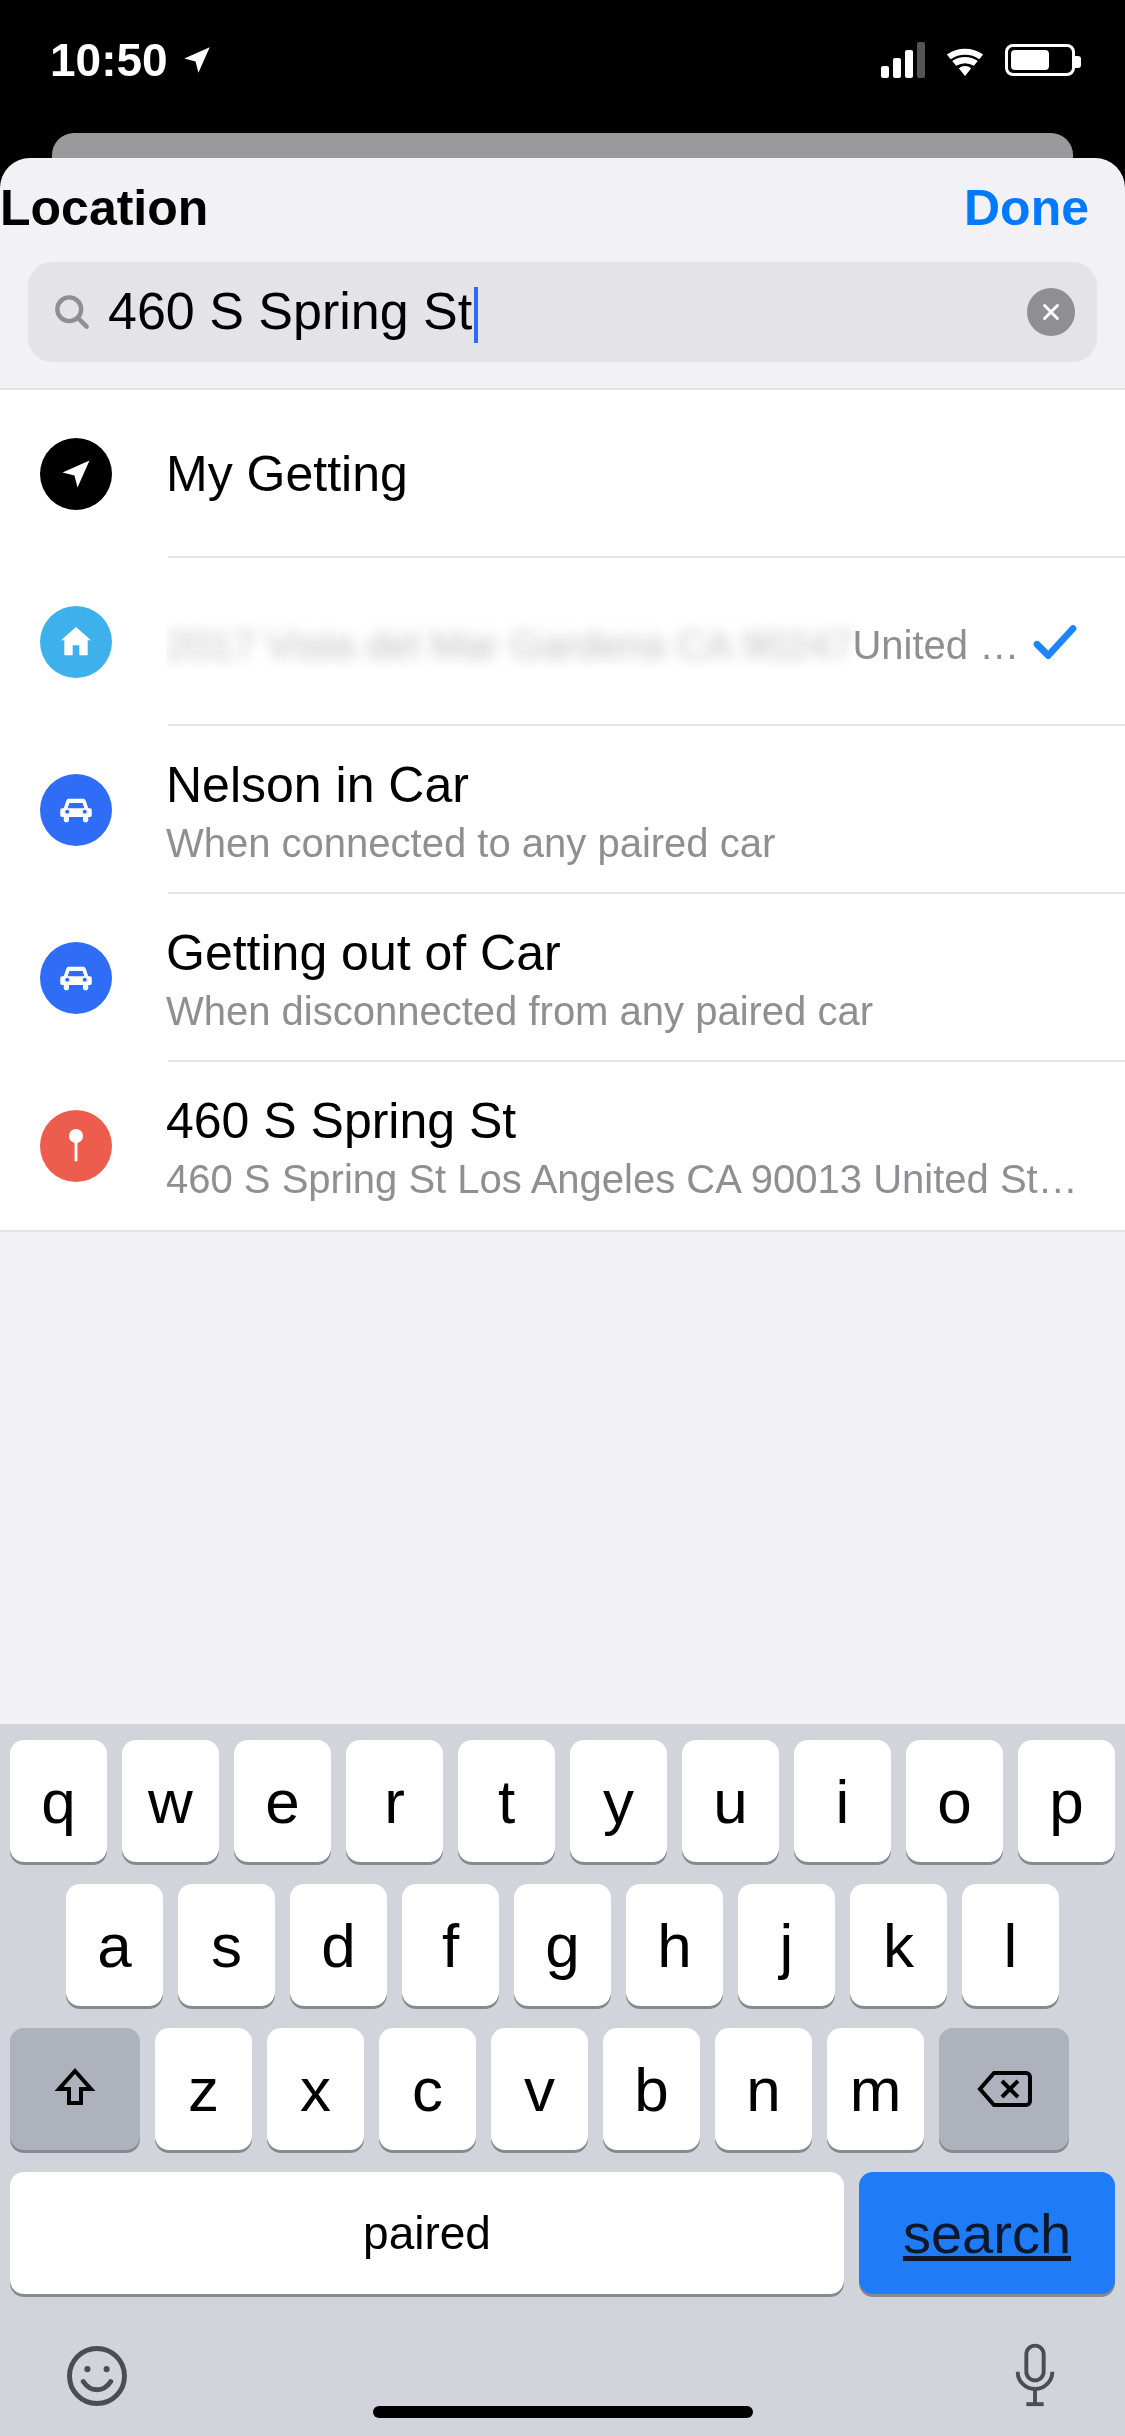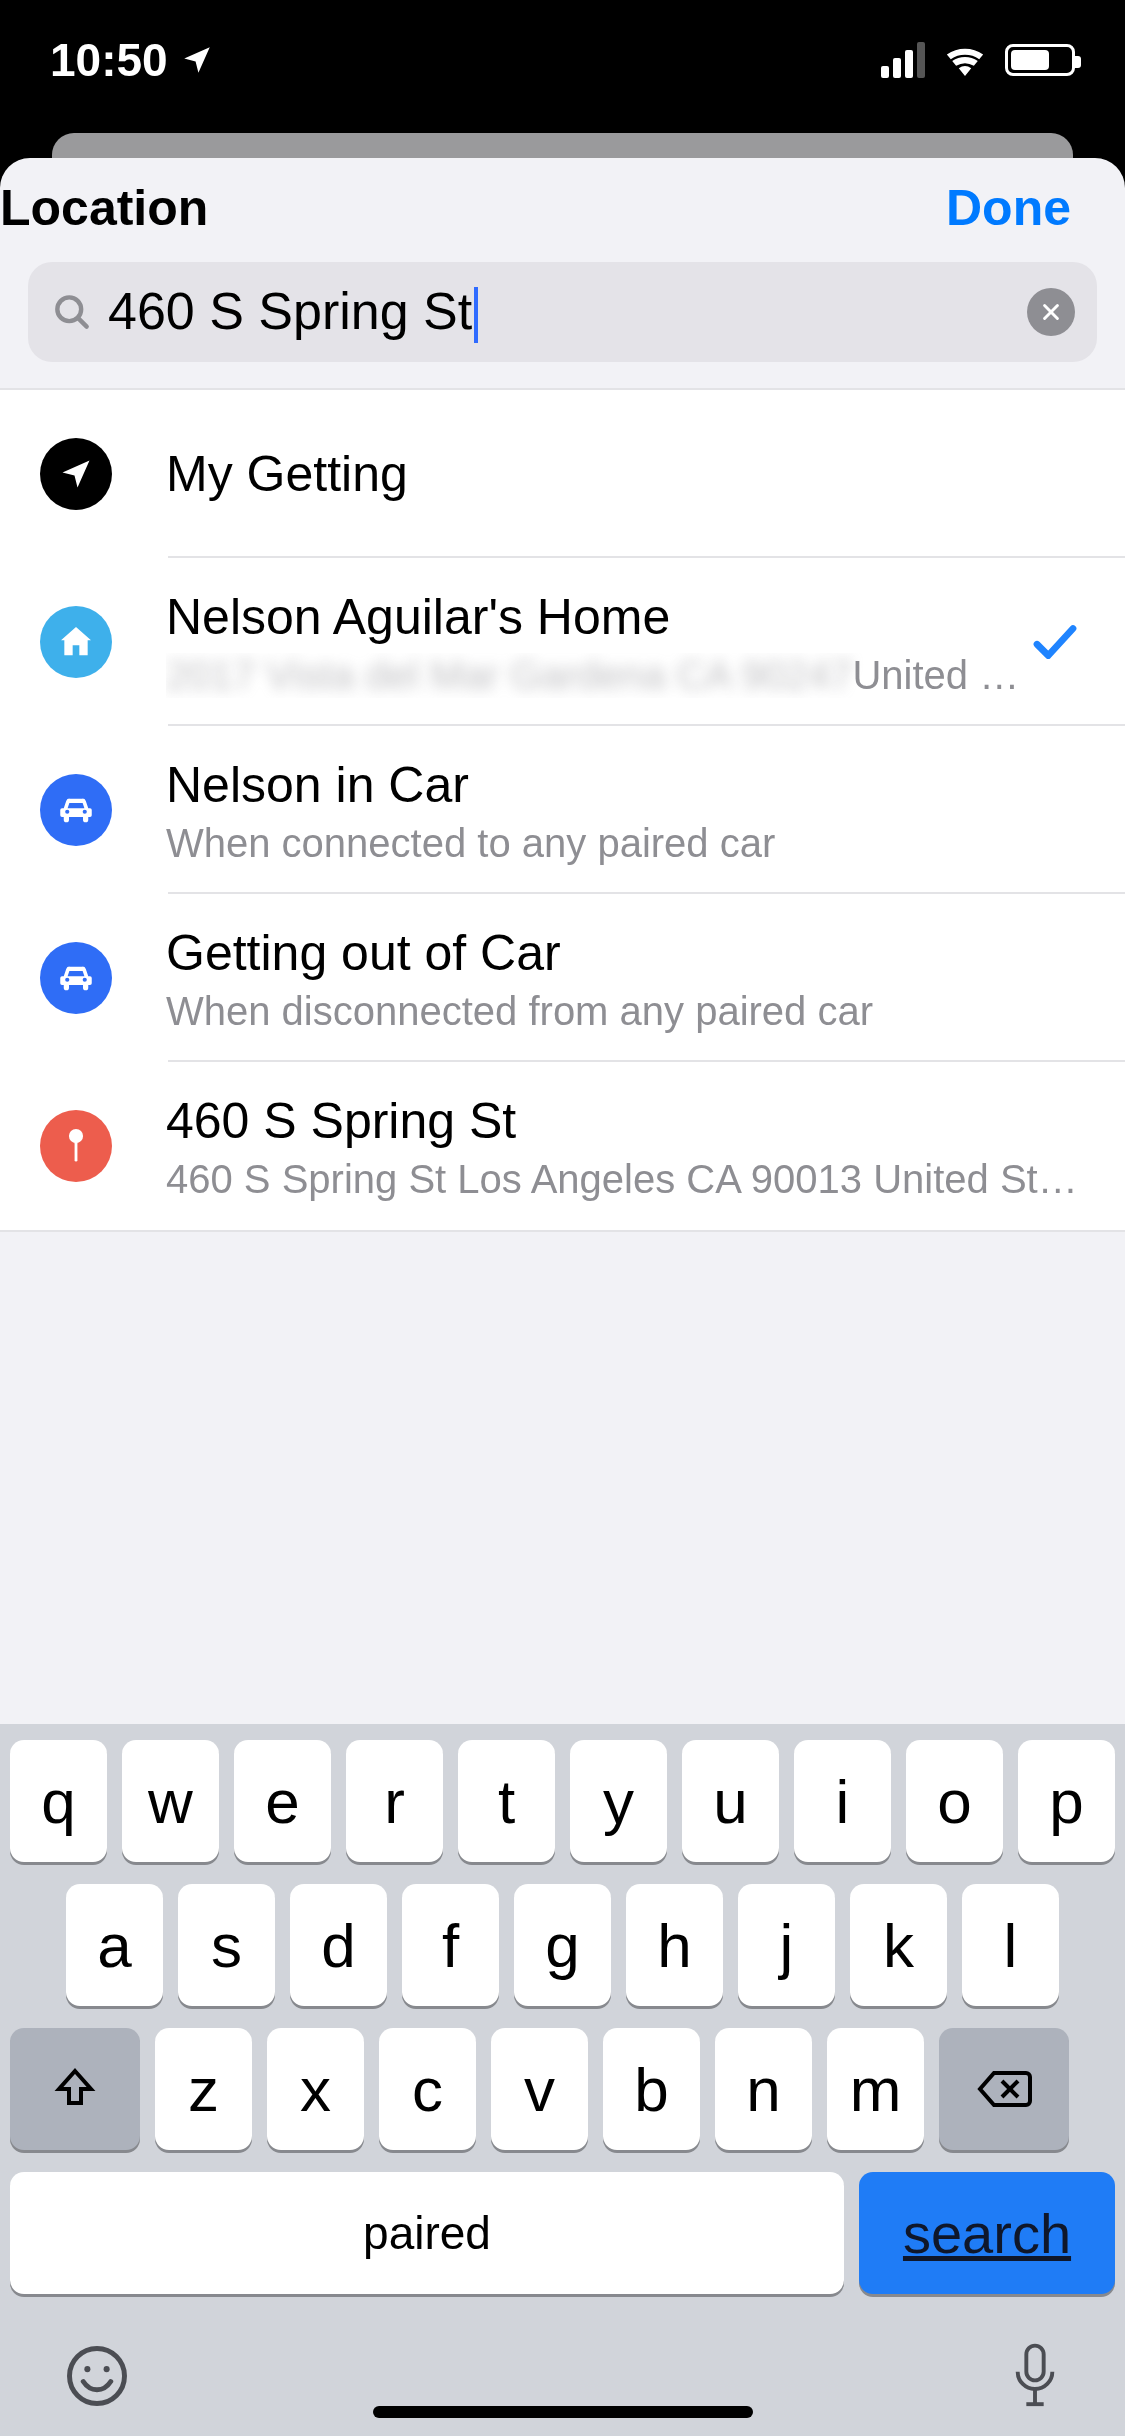--- a/index.html
+++ b/index.html
@@ -55,21 +55,21 @@
     position:absolute; top:158px; left:0; right:0; bottom:0;
     background:#f2f2f6; border-radius:30px 30px 0 0;
     display:flex; flex-direction:column;
   }
   .nav{
     height:100px; position:relative;
     display:flex; align-items:center; justify-content:flex-start;
   }
   .nav-title{ font-size:50px; font-weight:600; color:#000; }
   .nav-done{
-    position:absolute; right:54px; top:0; bottom:0;
+    position:absolute; right:36px; top:0; bottom:0;
     display:flex; align-items:center;
     font-size:50px; font-weight:600; color:#007aff;
   }
 
   .search-wrap{ padding: 4px 28px 26px; }
   .search-field{
     background:#e4e3e8; border-radius:24px;
     height:100px; display:flex; align-items:center;
     padding:0 22px; gap:14px;
   }
@@ -220,21 +220,20 @@
       <div class="sep"></div>
     </div>
 
     <div class="row">
       <span class="bubble bub-lightblue">
         <svg width="40" height="40" viewBox="0 0 24 24" fill="#fff">
             <path d="M12 3l9 8h-2v9h-5v-6h-4v6H5v-9H3l9-8z"></path>
           </svg>
       </span>
       <div class="row-text">
-        <div class="row-title">Nelson Aguilar's Home</div>
         <div class="row-sub">
           <span class="blurred">2017 Vista del Mar Gardena CA 90247</span><span>United St...</span>
         </div>
       </div>
       <span class="check">
         <svg width="54" height="54" viewBox="0 0 24 24" fill="none" stroke="#1f84ff" stroke-width="3" stroke-linecap="round" stroke-linejoin="round">
             <polyline points="4 13 9 18 20 6"></polyline>
           </svg>
       </span>
       <div class="sep"></div>

